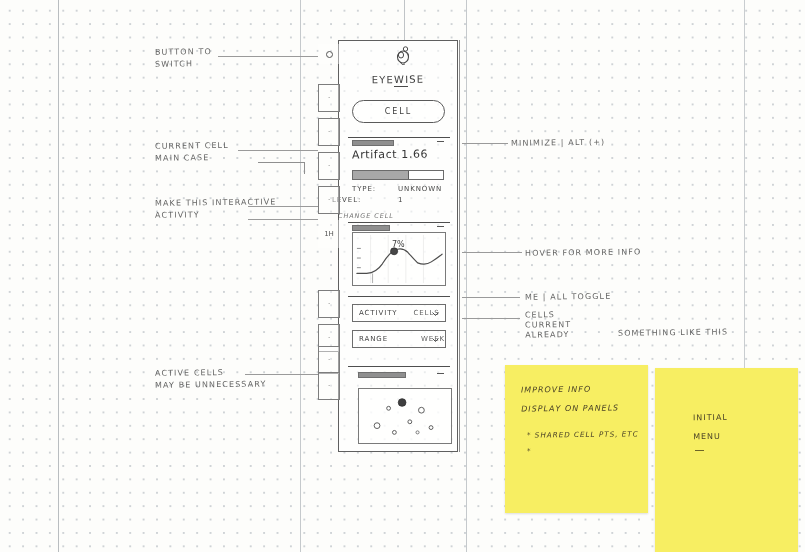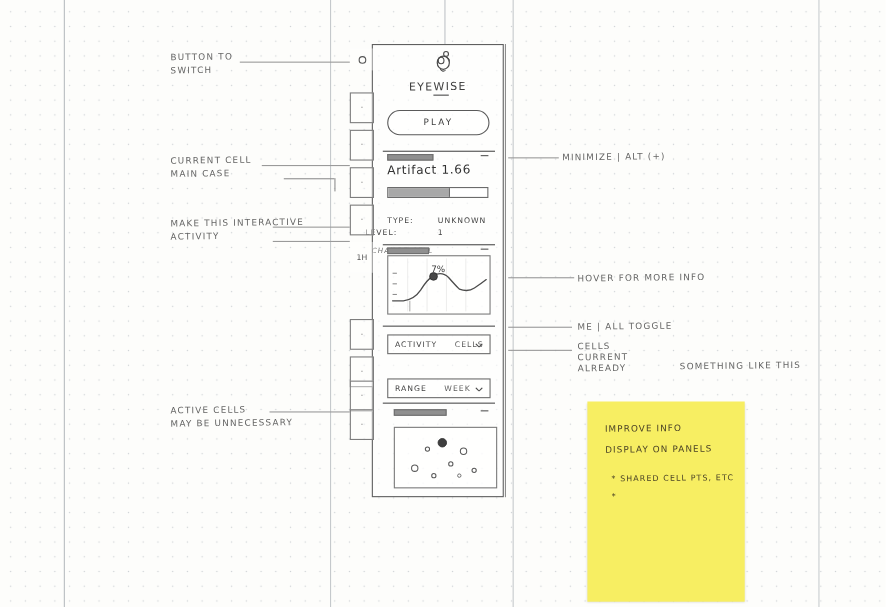--- a/index.html
+++ b/index.html
@@ -142,21 +142,21 @@
     position: absolute; left: 0; top: 0;
     width: 55px; height: 100%;
     background: #a8a8a8;
   }
   #progress-tick {
     position: absolute; left: 55px; top: 0;
     height: 100%; border-left: 1px solid #5c5c5c;
   }
   .kv {
     position: absolute; font-size: 7px; letter-spacing: 0.9px;
-    color: #454545; text-transform: uppercase; margin-top: 12px;
+    color: #454545; text-transform: uppercase;
   }
 
   
   #chart-box {
     position: absolute; left: 352px; top: 232px;
     width: 94px; height: 54px;
     border: 1px solid #7a7a7a; box-sizing: border-box;
     background: rgba(255,255,255,0.6);
   }
   #chart-svg { display:block; width:100%; height:100%; }
@@ -241,21 +241,21 @@
       <ellipse cx="9" cy="11" rx="2.6" ry="3" fill="none" stroke="#4a4a4a" stroke-width="1"></ellipse>
       <circle cx="13.5" cy="5" r="2.2" fill="none" stroke="#4a4a4a" stroke-width="1"></circle>
       <path d="M8 18 Q10 22 13 20" fill="none" stroke="#4a4a4a" stroke-width="1"></path>
       <path d="M14 8 Q17 9 16.5 12" fill="none" stroke="#4a4a4a" stroke-width="0.9"></path>
     </svg>
   </div>
 
   <div id="app-title">EYEWISE</div>
   <div id="title-underline"></div>
 
-  <div id="play-btn">PLAY</div>
+  <div id="play-btn">CELL</div>
 
   <div class="sect-divider" style="top:137px;"></div>
   <div class="bar-dark" style="left:352px; top:140px; width:40px;"></div>
   <div class="dash" style="left:437px; top:141px;"></div>
 
   <div id="artifact-name">Artifact 1.66</div>
 
   <div id="progress-track">
     <div id="progress-fill"></div>
     <div id="progress-tick"></div>
@@ -297,21 +297,21 @@
   <div class="select" style="top:304px;">
     <span class="sl">ACTIVITY</span>
     <span class="sv">CELLS</span>
     <span class="chev">
       <svg viewBox="0 0 7 4" width="7" height="4">
           <path d="M0.5 0.5 L3.5 3.5 L6.5 0.5" fill="none" stroke="#4f4f4f" stroke-width="1"></path>
         </svg>
     </span>
   </div>
 
-  <div class="select" style="top:344px;">
+  <div class="select" style="top:330px;justify-content:space-between;">
     <span class="sl">RANGE</span>
     <span class="sv">WEEK</span>
     <span class="chev">
       <svg viewBox="0 0 7 4" width="7" height="4">
           <path d="M0.5 0.5 L3.5 3.5 L6.5 0.5" fill="none" stroke="#4f4f4f" stroke-width="1"></path>
         </svg>
     </span>
   </div>
 
   <div class="sect-divider" style="top:366px;"></div>
@@ -411,26 +411,33 @@
   <div class="hand ink" style="left:525px; top:310px; width:90px; line-height:10px;">
     <div>CELLS</div>
     <div>CURRENT</div>
     <div>ALREADY</div>
   </div>
 
   <div class="hand ink" style="left:618px; top:327px; width:130px;">
     <div>SOMETHING LIKE THIS</div>
   </div>
 
-  <div class="sticky" style="left:534px; top:365px; width:143px; height:182px;">
+  <div class="sticky" style="left:505px; top:365px; width:143px; height:148px;font-style:italic;">
     <div class="txt" style="left:16px; top:15px;">
       <div>IMPROVE INFO</div>
       <div>DISPLAY ON PANELS</div>
     </div>
     <div class="txt sub" style="left:22px; top:62px;">
       <div>* SHARED CELL PTS, ETC</div>
       <div>*</div>
     </div>
   </div>
 
+  <div class="sticky" style="left:655px; top:368px; width:143px; height:184px;">
+    <div class="txt" style="left:38px; top:40px;">
+      <div>INITIAL</div>
+      <div>MENU</div>
+    </div>
+    <div style="position:absolute; left:40px; top:82px; width:9px; border-top:1.2px solid #6d6428;"></div>
+  </div>
 
 
 </div>
 
 </body></html>

